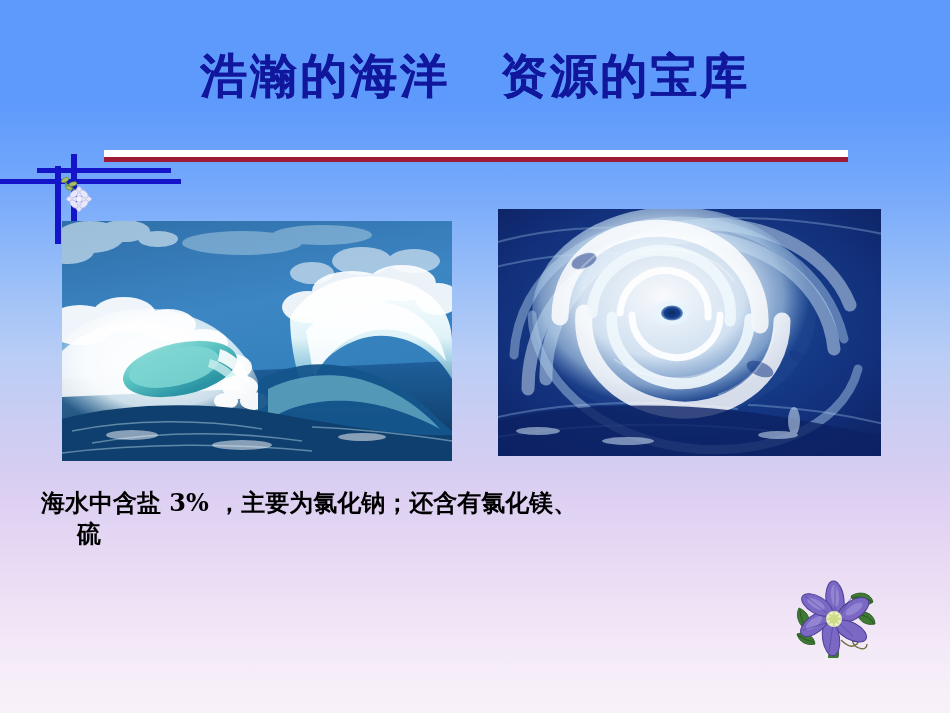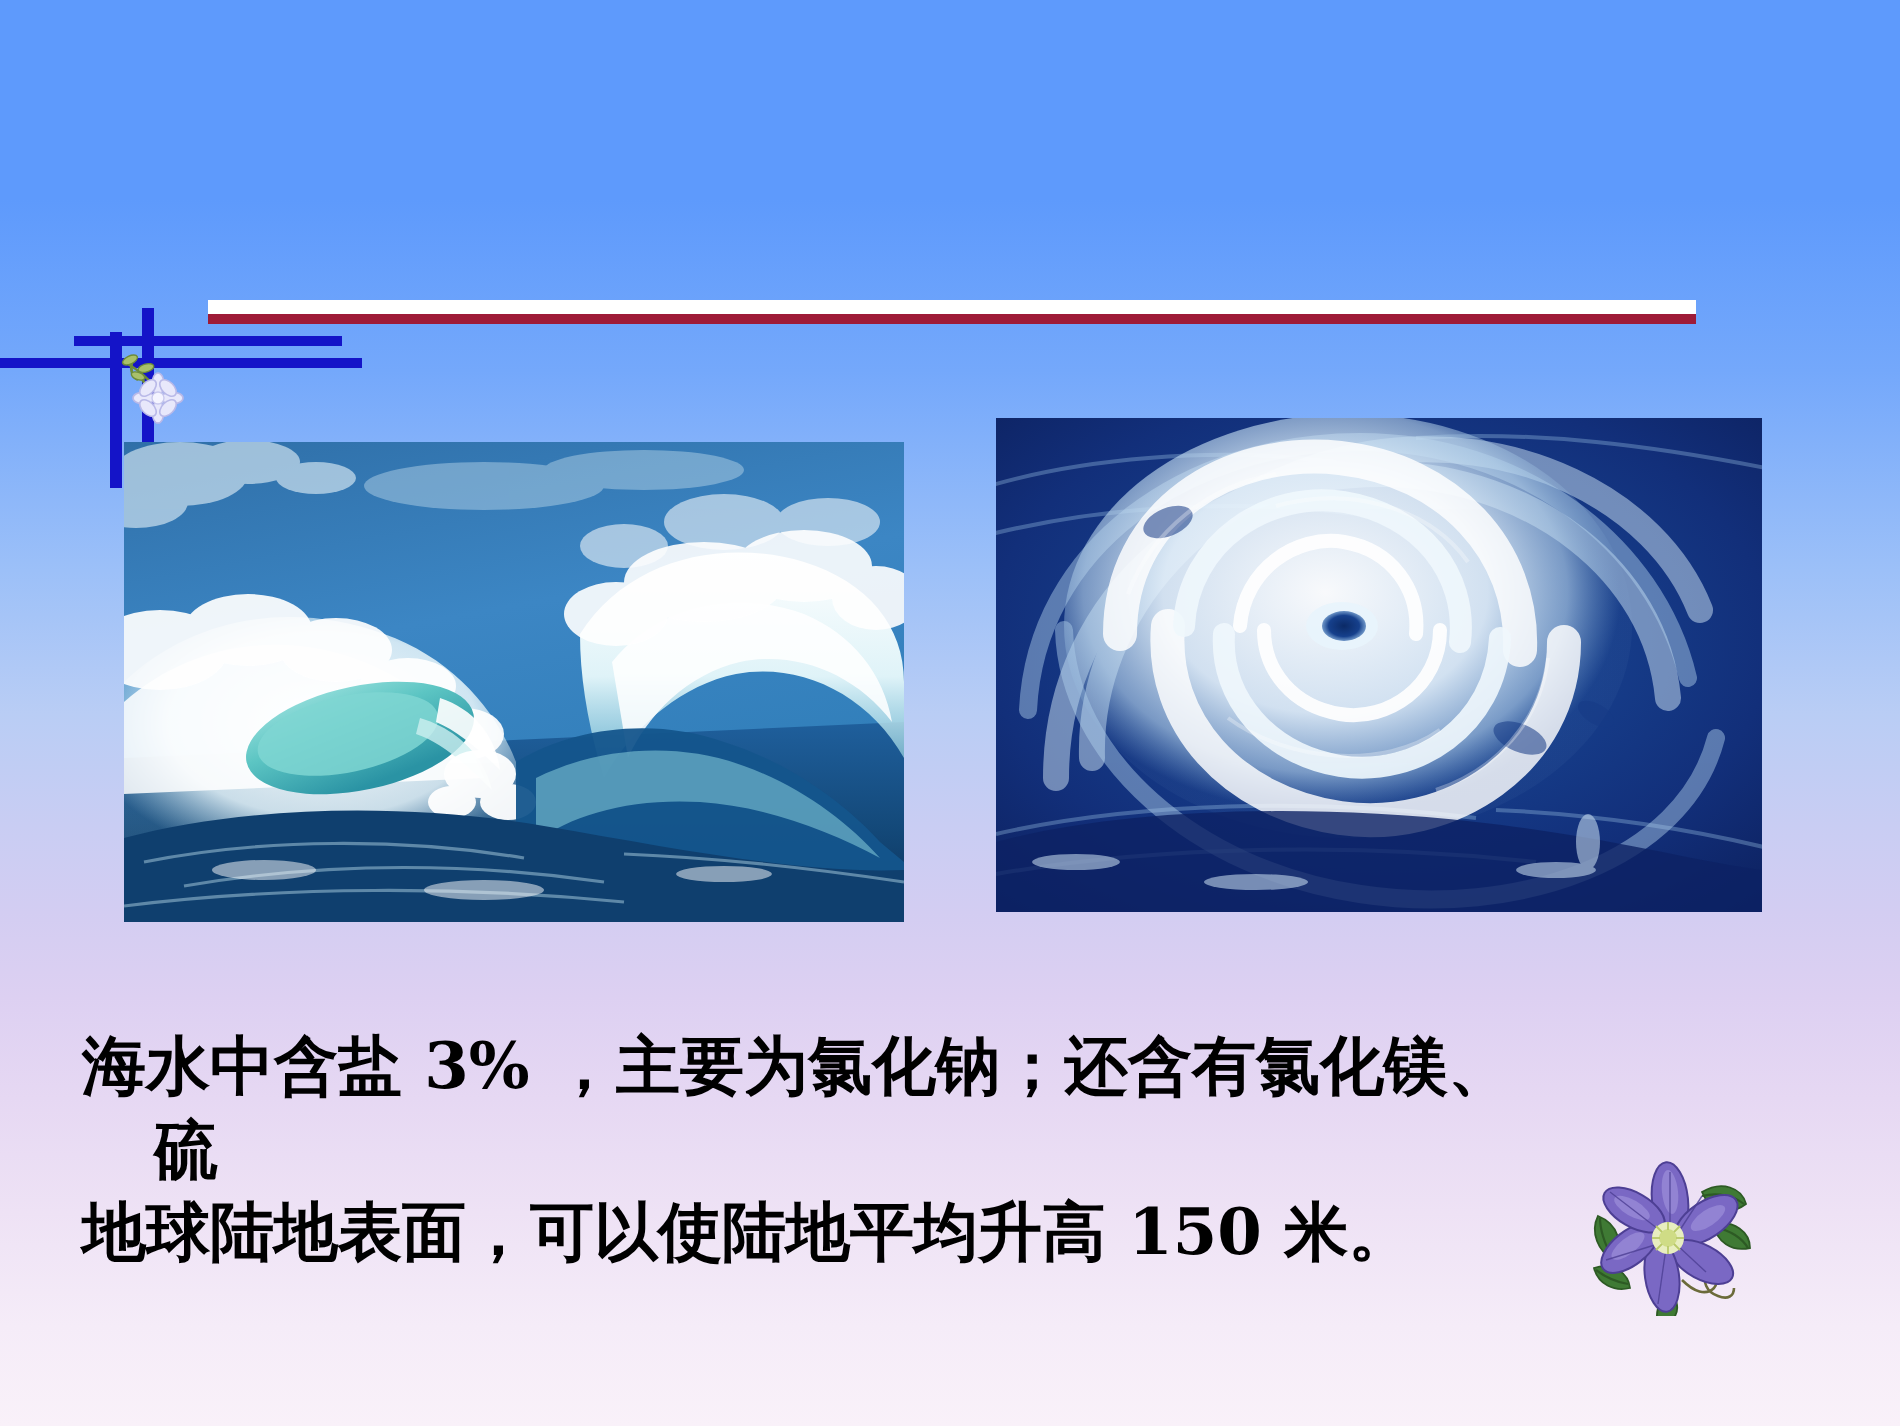--- a/index.html
+++ b/index.html
@@ -95,42 +95,42 @@
   .photo-storm { left: 498px; top: 209px; width: 383px; height: 247px; }
   .photo svg { display: block; width: 100%; height: 100%; }
 
   
   .body-text {
     position: absolute;
     left: 41px;
     top: 487px;
     width: 880px;
     font-family: "DejaVu Serif", "Liberation Serif", serif;
-    font-size: 32px;
+    font-size: 24px;
     font-weight: 700;
     color: #000000;
     line-height: 1.30;
     letter-spacing: 0px;
-    margin-top: 26px;
   }
   .body-text .ln { white-space: pre; display: block; }
   .body-text .ln.indent { padding-left: 36px; }
   .body-text .ln.l3 { margin-top: 2px; }
 
   
   .deco-br { position: absolute; right: 0; bottom: 0; width: 200px; height: 200px; }
 
   
   .flower-large { position: absolute; left: 793px; top: 578px; width: 84px; height: 80px; }
 </style>
 </head>
 <body>
 
 <div class="slide">
 
+  <div class="title">浩瀚的海洋　资源的宝库</div>
 
   <div class="rule-white"></div>
   <div class="rule-maroon"></div>
 
   <div class="deco-tl">
     <div class="v1"></div>
     <div class="v2"></div>
     <div class="h1"></div>
     <div class="h2"></div>
   </div>
@@ -344,21 +344,20 @@
         <ellipse cx="130" cy="232" rx="26" ry="4"></ellipse>
         <ellipse cx="280" cy="226" rx="20" ry="4"></ellipse>
         <ellipse cx="296" cy="212" rx="6" ry="14"></ellipse>
       </g>
     </svg>
   </div>
 
   <div class="body-text">
     <span class="ln">海水中含盐 3% ，主要为氯化钠；还含有氯化镁、</span>
     <span class="ln indent">硫</span>
-    <span class="ln">地球陆地表面，可以使陆地平均升高 150 米。</span>
   </div>
 
   <div class="deco-br">
     
     
     
     
   </div>
 
   <div class="flower-large">

